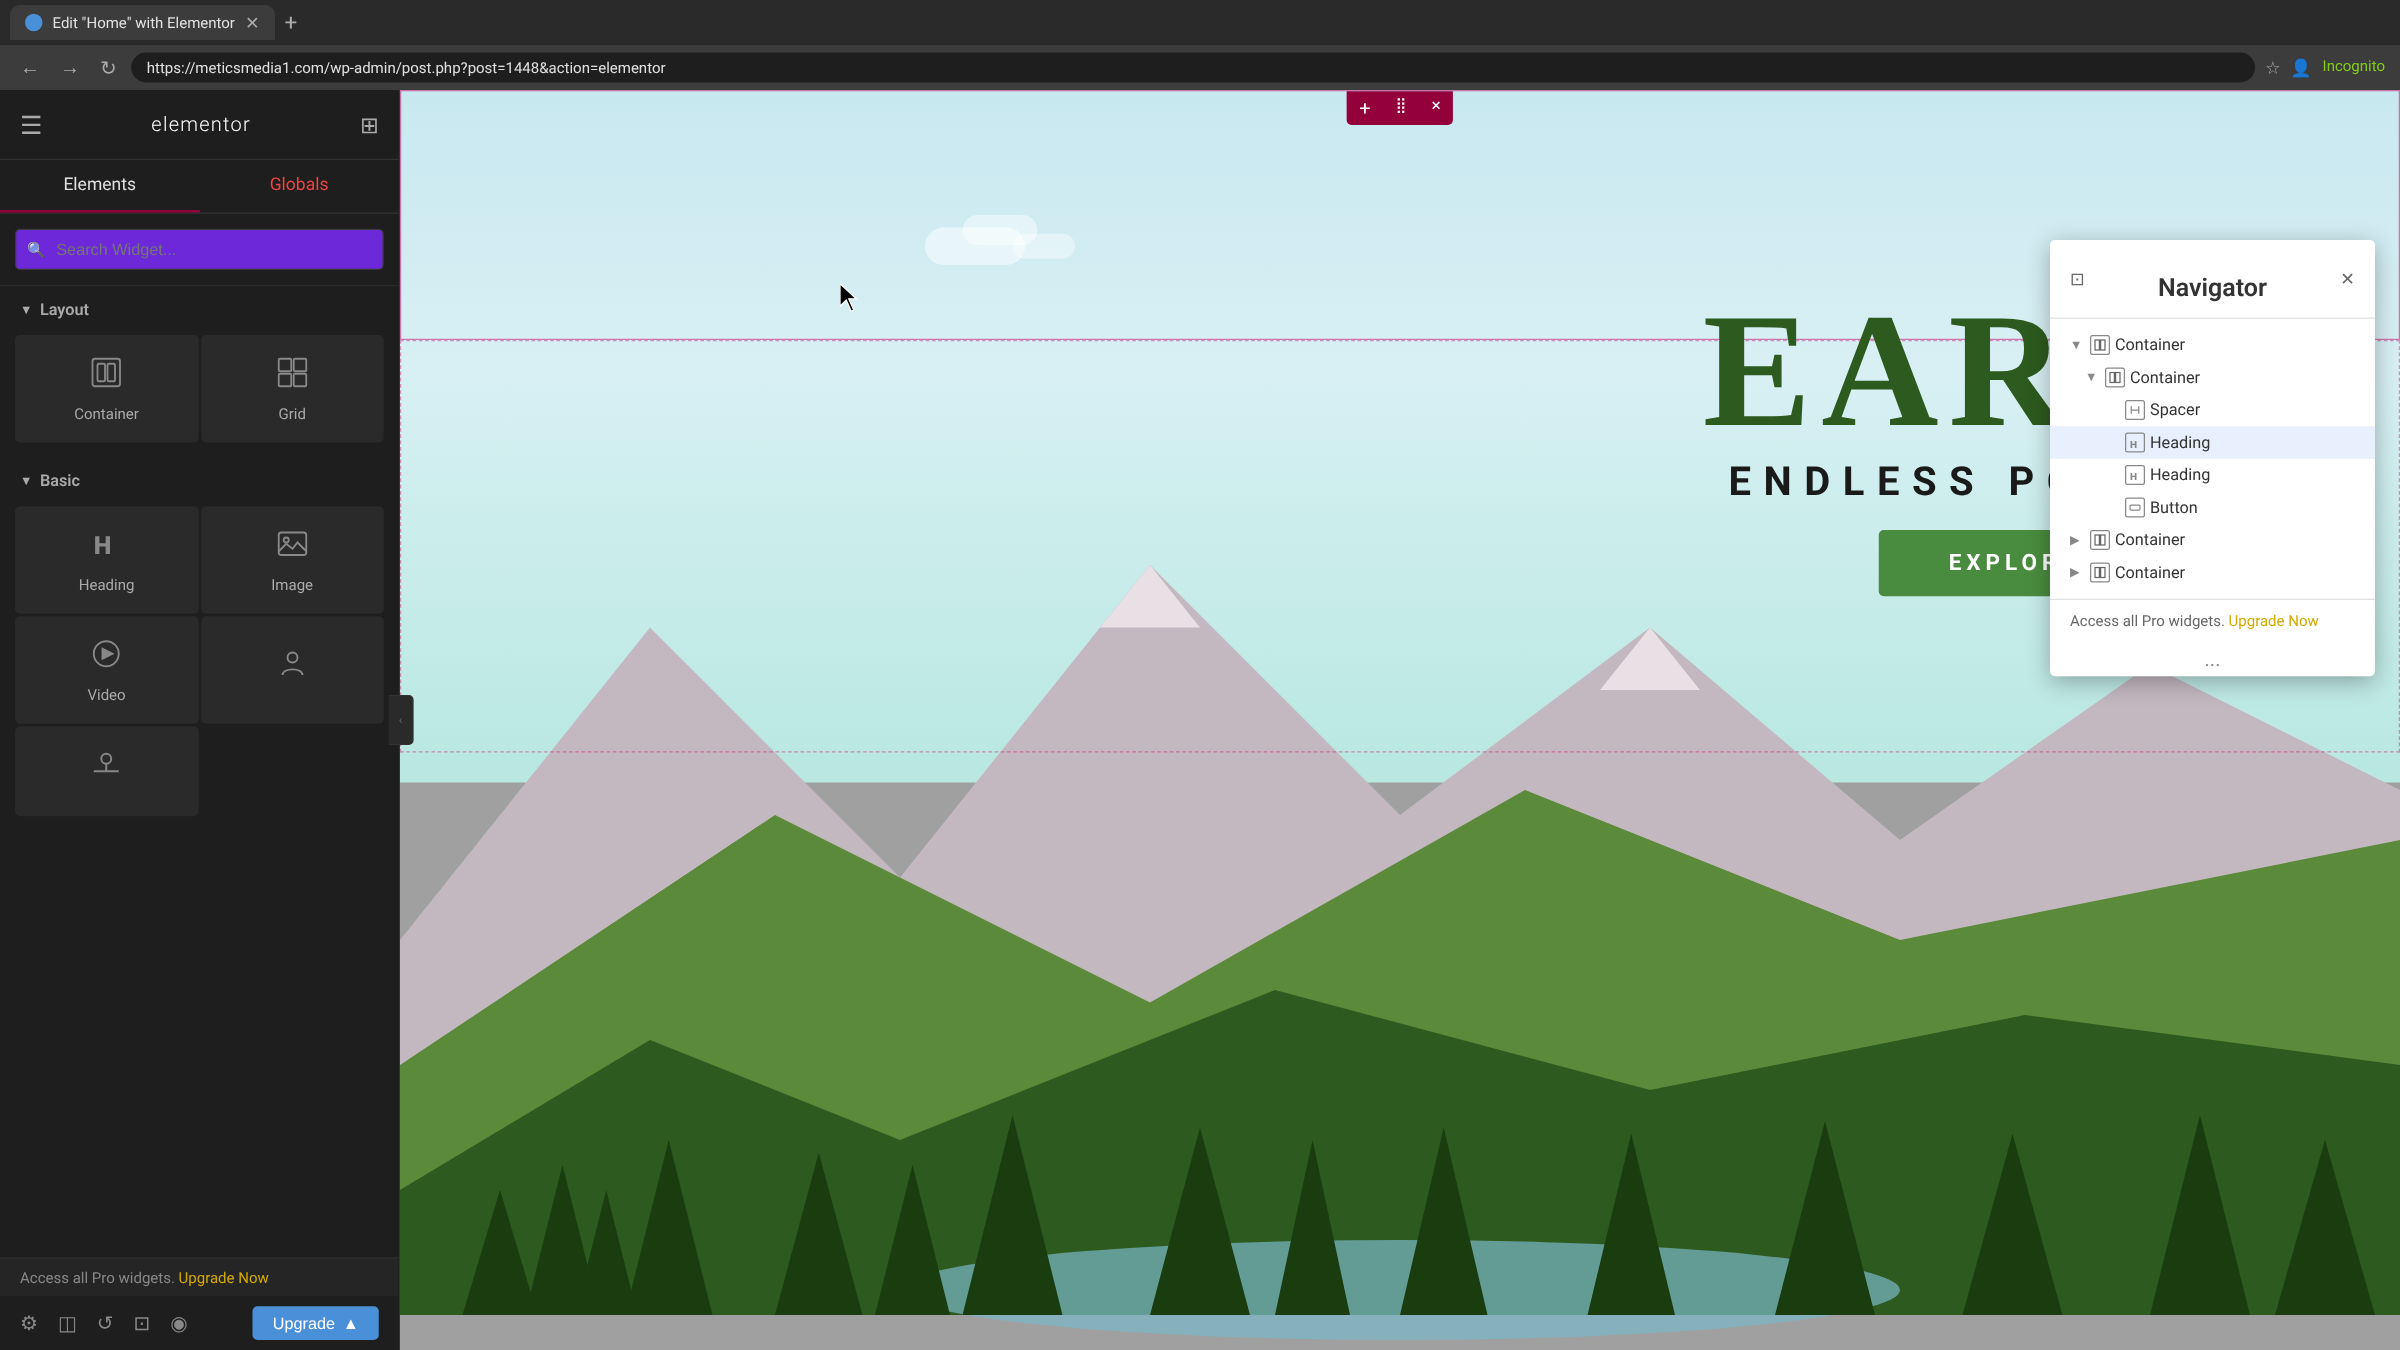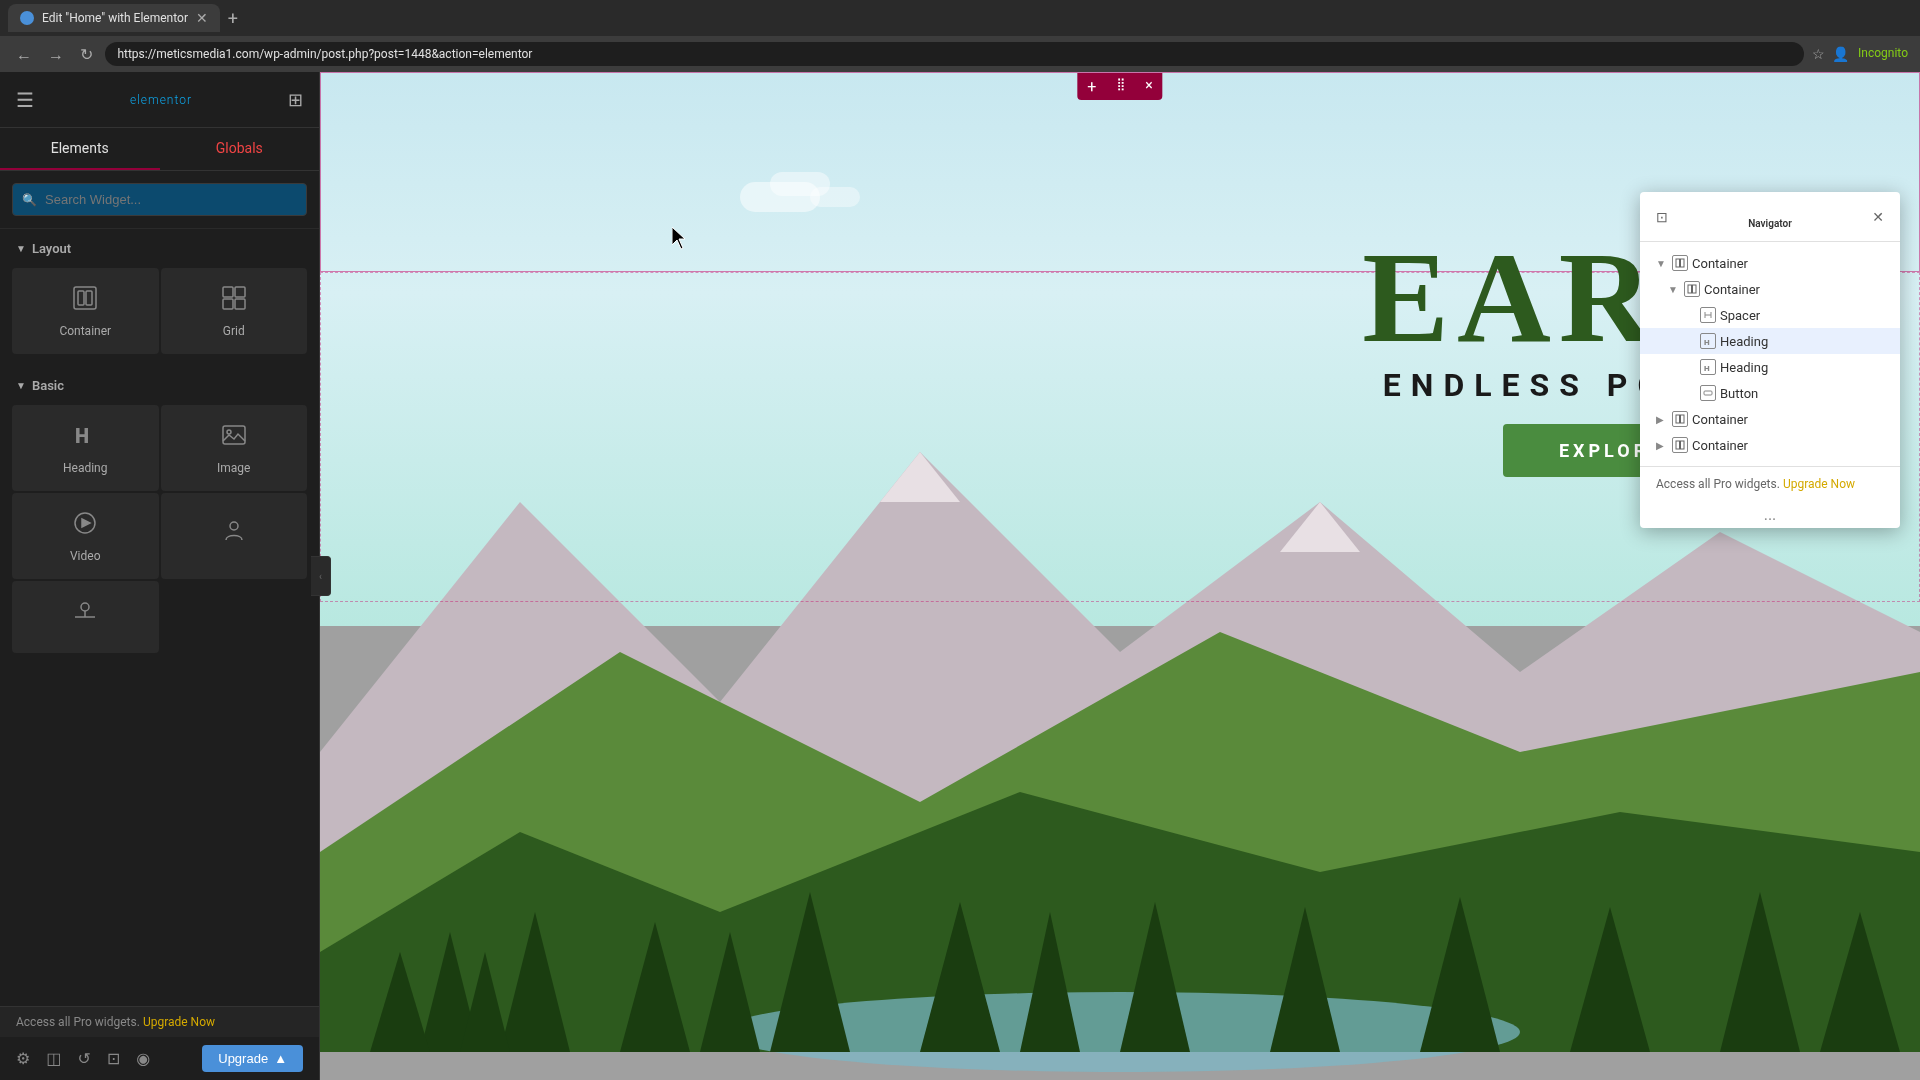--- a/index.html
+++ b/index.html
@@ -76,21 +76,21 @@
     
     .elementor-header {
       display: flex;
       align-items: center;
       justify-content: space-between;
       padding: 0 16px;
       height: 56px;
       border-bottom: 1px solid #333;
     }
     .hamburger-icon { color: #aaa; font-size: 20px; cursor: pointer; }
-    .elementor-logo { color: #0ea5e9; font-size: 12px; font-weight: 300; letter-spacing: 1px; }
+    .elementor-logo { color: #ffffff; font-size: 16px; font-weight: 300; letter-spacing: 1px; }
     .grid-icon { color: #aaa; font-size: 18px; cursor: pointer; }
 
     
     .sidebar-tabs {
       display: flex;
       border-bottom: 1px solid #333;
     }
     .sidebar-tab {
       flex: 1;
       text-align: center;
@@ -104,21 +104,21 @@
       border-bottom: 2px solid #93003a;
     }
 
     
     .search-container {
       padding: 12px;
       border-bottom: 1px solid #2a2a2a;
     }
     .search-input {
       width: 100%;
-      background: #0c4a6e;
+      background: #6d28d9;
       border: 1px solid #3a3a3a;
       border-radius: 4px;
       padding: 8px 12px 8px 32px;
       color: #aaa;
       font-size: 13px;
       outline: none;
     }
     .search-wrap {
       position: relative;
     }
@@ -284,21 +284,21 @@
       z-index: 100;
     }
     .navigator-header {
       display: flex;
       align-items: center;
       justify-content: space-between;
       padding: 12px 16px;
       border-bottom: 1px solid #e0e0e0;
     }
     .navigator-title {
-      font-size: 10px;
+      font-size: 20px;
       font-weight: 600;
       color: #333;
       margin-top: 14px;
     }
     .navigator-close {
       color: #666;
       cursor: pointer;
       font-size: 14px;
     }
     .navigator-icon {

